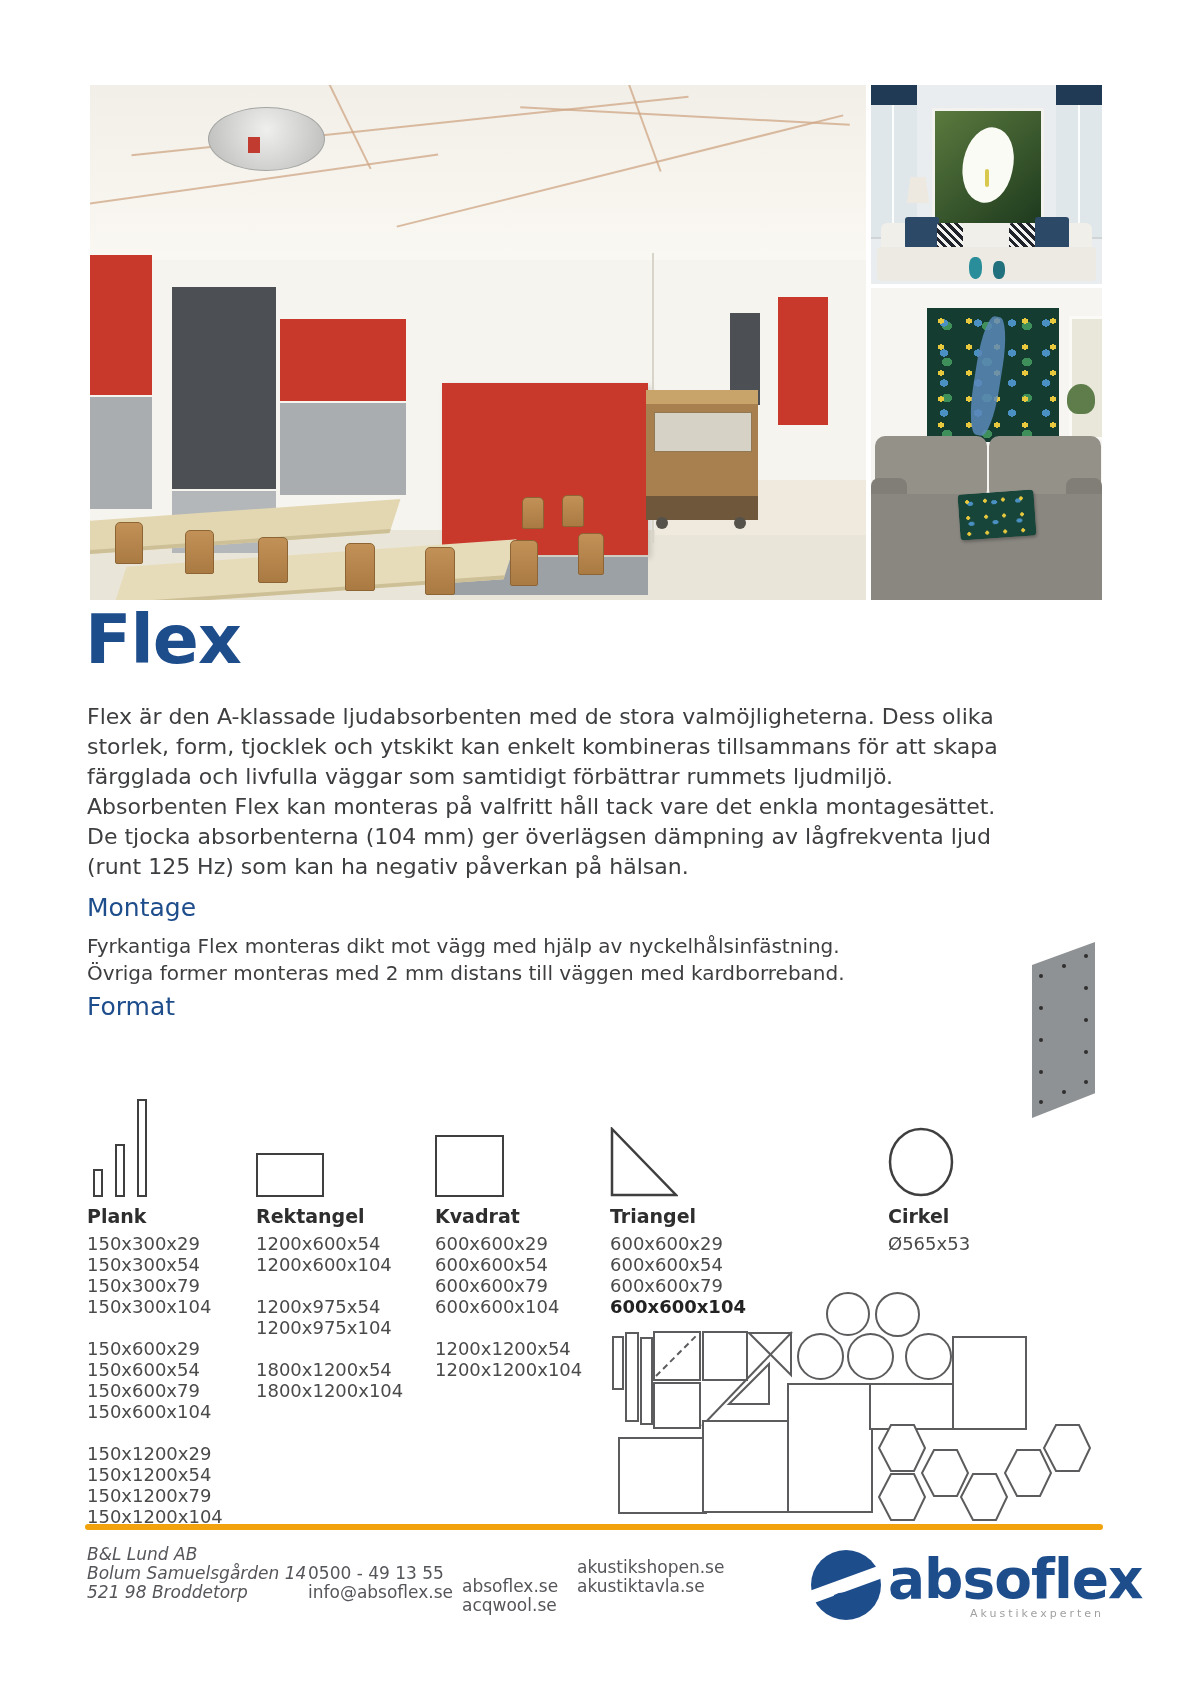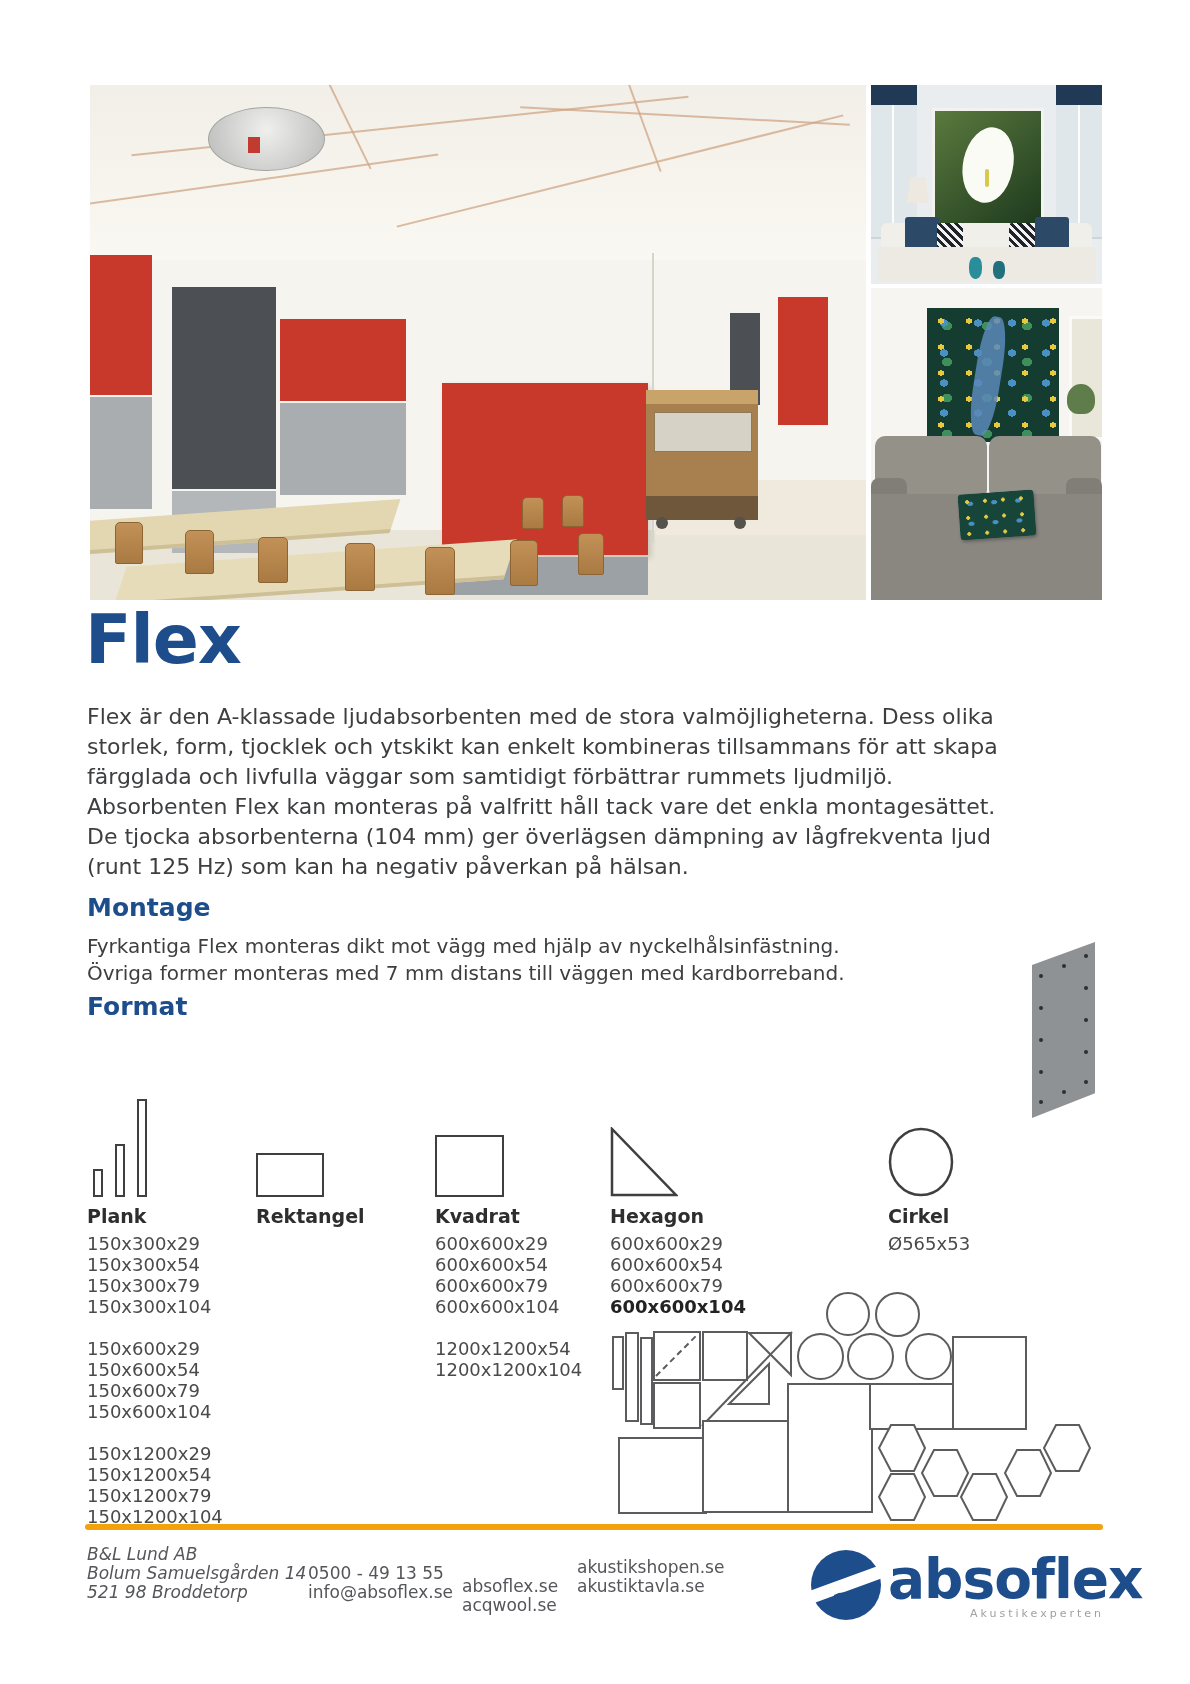--- a/index.html
+++ b/index.html
@@ -59,21 +59,21 @@
   .br-armrest{top:190px;width:36px;height:86px;background:#817e78;border-radius:8px;}
   .br-back{top:148px;width:112px;height:64px;background:#949189;border-radius:10px;}
   .br-seat{left:0;top:206px;width:231px;height:106px;background:#8a8781;}
   .br-pillow{left:88px;top:204px;width:76px;height:46px;border-radius:4px;transform:rotate(-4deg);
      background:#17453a;background-image:radial-gradient(#e8c93e 2px,transparent 2px),radial-gradient(#4a90c2 3px,transparent 3px);
      background-size:18px 16px,24px 20px;box-shadow:1px 2px 3px rgba(0,0,0,.25);}
 
   
   .title{left:85px;top:600px;font-size:68px;font-weight:bold;color:var(--accent-blue,#1e4d8c);letter-spacing:-1px;}
   .intro{left:87px;top:702px;width:1024px;font-size:22px;line-height:30px;white-space:pre-line;color:var(--text-dark,#3d3e40);}
-  .h2{font-size:25px;font-weight:bold;color:var(--accent-blue,#1e4d8c);}
+  .h2{font-size:25px;font-weight:normal;color:var(--accent-blue,#1e4d8c);}
   .montage-h{left:87px;top:893px;}
   .montage-t{left:87px;top:933px;font-size:20px;line-height:27px;white-space:pre-line;color:var(--text-dark,#3d3e40);}
   .format-h{left:87px;top:992px;}
 
   
   .mount-panel{left:1032px;top:942px;width:63px;height:176px;background:#8f9294;
      clip-path:polygon(0 13%,100% 0,100% 86%,0 100%);}
   .dot{position:absolute;width:4px;height:4px;border-radius:50%;background:#2f2f2f;}
 
   
@@ -202,21 +202,21 @@
   <div class="abs title">Flex</div>
   <div class="abs intro">Flex är den A-klassade ljudabsorbenten med de stora valmöjligheterna. Dess olika
 storlek, form, tjocklek och ytskikt kan enkelt kombineras tillsammans för att skapa
 färgglada och livfulla väggar som samtidigt förbättrar rummets ljudmiljö.
 Absorbenten Flex kan monteras på valfritt håll tack vare det enkla montagesättet.
 De tjocka absorbenterna (104 mm) ger överlägsen dämpning av lågfrekventa ljud
 (runt 125 Hz) som kan ha negativ påverkan på hälsan.</div>
 
   <div class="abs h2 montage-h">Montage</div>
   <div class="abs montage-t">Fyrkantiga Flex monteras dikt mot vägg med hjälp av nyckelhålsinfästning.
-Övriga former monteras med 7 mm distans till väggen med kardborreband.</div>
+Övriga former monteras med 2 mm distans till väggen med kardborreband.</div>
 
   <div class="abs mount-panel">
     <div class="dot" style="left:7px;top:32px;"></div>
       <div class="dot" style="left:7px;top:64px;"></div>
     <div class="dot" style="left:7px;top:96px;"></div>
       <div class="dot" style="left:7px;top:128px;"></div>
     <div class="dot" style="left:7px;top:158px;"></div>
     <div class="dot" style="left:52px;top:12px;"></div>
       <div class="dot" style="left:52px;top:44px;"></div>
     <div class="dot" style="left:52px;top:76px;"></div>
@@ -253,20 +253,30 @@
           <div class="size-row">150x1200x79</div>
           <div class="size-row">150x1200x104</div>
         </div>
     </div>
 
     <div class="fcol fc1">
       <div class="icon-area">
           <div class="rect-icon"></div>
         </div>
       <div class="col-label">Rektangel</div>
+      <div class="sizes">
+          <div class="size-row">1200x600x54</div>
+          <div class="size-row">1200x600x104</div>
+          <div class="size-row">&nbsp;</div>
+          <div class="size-row">1200x975x54</div>
+          <div class="size-row">1200x975x104</div>
+          <div class="size-row">&nbsp;</div>
+          <div class="size-row">1800x1200x54</div>
+          <div class="size-row">1800x1200x104</div>
+        </div>
     </div>
 
     <div class="fcol fc2">
       <div class="icon-area">
           <div class="square-icon"></div>
         </div>
       <div class="col-label">Kvadrat</div>
       <div class="sizes">
           <div class="size-row">600x600x29</div>
           <div class="size-row">600x600x54</div>
@@ -277,21 +287,21 @@
           <div class="size-row">1200x1200x104</div>
         </div>
     </div>
 
     <div class="fcol fc3">
       <div class="icon-area">
         <svg width="68" height="70" style="left:0;">
             <polygon points="2,2 2,68 66,68" fill="#fff" stroke="#3f3f3f" stroke-width="2.5"></polygon>
           </svg>
       </div>
-      <div class="col-label">Hexagon</div>
+      <div class="col-label">Triangel</div>
       <div class="sizes">
           <div class="size-row">600x600x29</div>
           <div class="size-row">600x600x54</div>
           <div class="size-row">600x600x79</div>
           <div class="size-row bold">600x600x104</div>
         </div>
     </div>
 
 
     <div class="fcol fc5">

